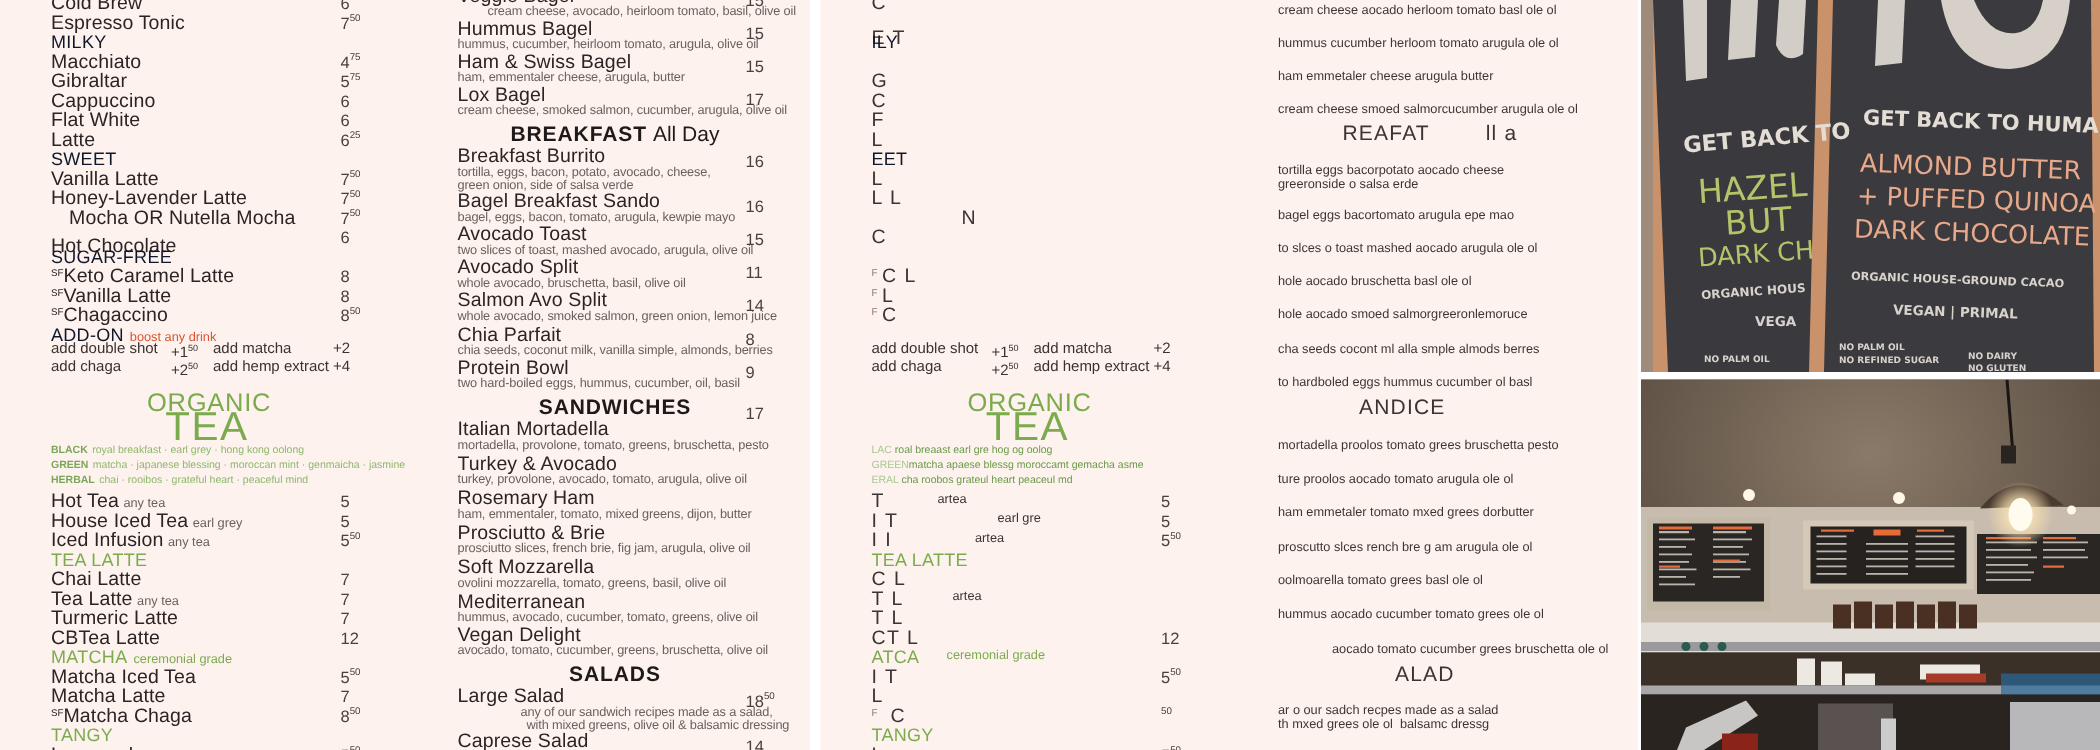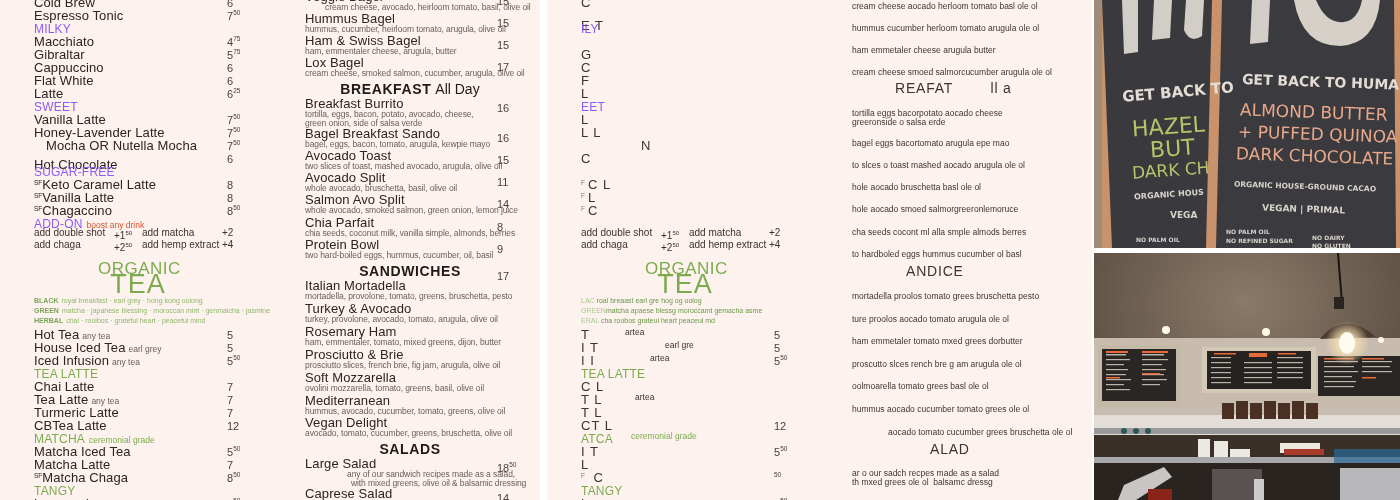--- a/index.html
+++ b/index.html
@@ -10,21 +10,21 @@
   #panel-a { left: 0; width: 540px; }
   #panel-b { left: 547px; width: 545px; }
   .gap { position: absolute; top: 0; height: 500px; background: #fff; }
 
   .col { position: absolute; top: 0; }
   .row { position: absolute; left: 0; white-space: nowrap; }
   .item-name { font-size: 13px; line-height: 13px; color: #2b2424; letter-spacing: 0.1px; }
   .item-sub { font-size: 8.5px; line-height: 9px; color: #6a605c; letter-spacing: -0.1px; }
   .price { position: absolute; font-size: 11px; line-height: 13px; color: #4a403c; }
   .price sup { font-size: 6.5px; vertical-align: 5px; }
-  .cat-red { font-size: 12px; line-height: 13px; color: #8b5cf6; letter-spacing: 0.2px; }
+  .cat-red { font-size: 12px; line-height: 13px; color: #0f172a; letter-spacing: 0.2px; }
   .cat-green { font-size: 12px; line-height: 13px; color: #7cab4e; letter-spacing: 0.2px; }
   .cat-note-red { font-size: 8.5px; color: #d9532e; }
   .cat-note-green { font-size: 8.5px; color: #7cab4e; }
   .note { font-size: 8.5px; color: #6a605c; }
   .sf { font-size: 6.5px; vertical-align: 4px; color: #2b2424; }
   .addon { font-size: 10px; line-height: 12px; color: #3a3230; }
   .section-title { font-size: 14px; line-height: 15px; font-weight: bold; color: #1e1a1a; letter-spacing: 0.6px; }
   .section-title .light { font-weight: normal; letter-spacing: 0; }
   .organic { font-size: 17px; color: #7cab4e; letter-spacing: 0.5px; text-align: center; }
   .tea-big { font-size: 27px; line-height: 26px; color: #7cab4e; letter-spacing: 1px; text-align: center; }

